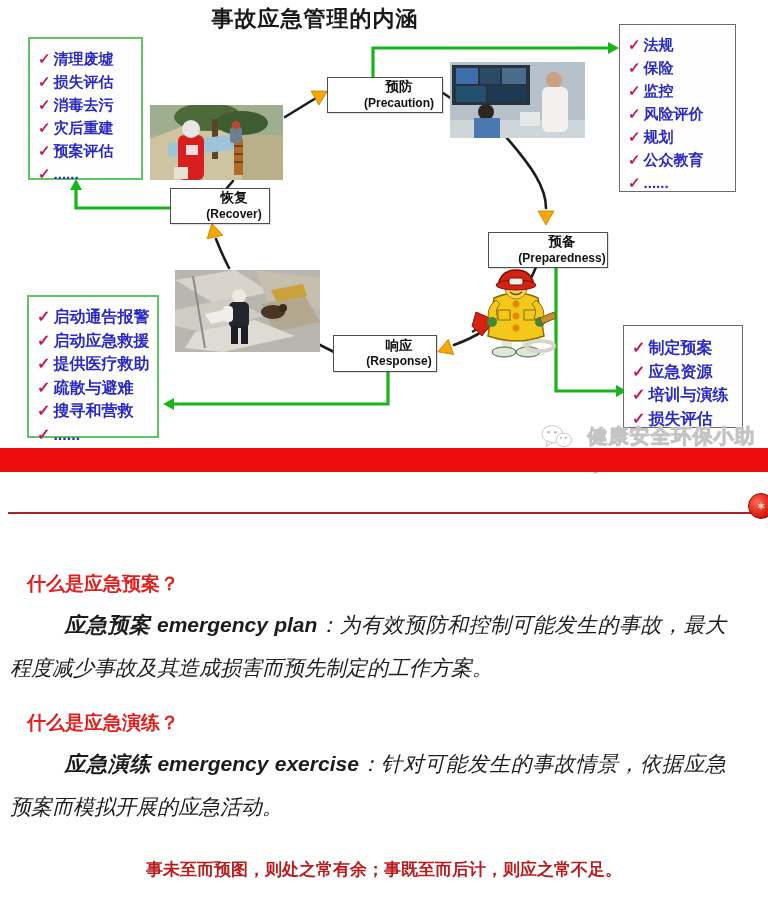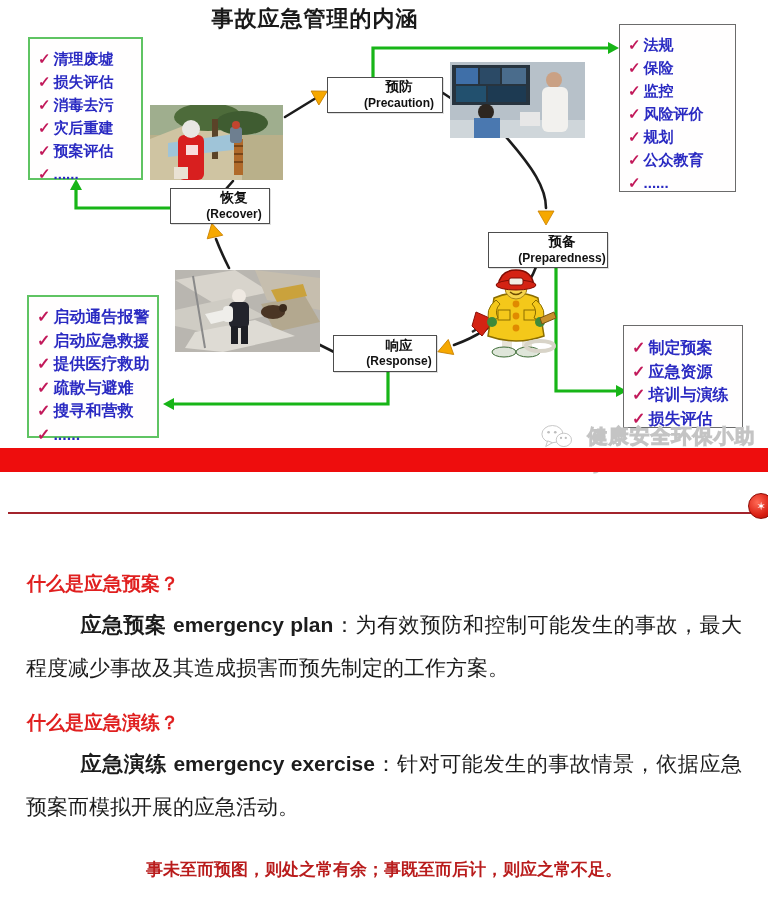--- a/index.html
+++ b/index.html
@@ -41,23 +41,23 @@
           text-align:center;}
 
   
   .watermark{left:540px;top:423px;display:flex;gap:15px;}
   .wm-text{font-size:20px;font-weight:bold;color:rgba(255,255,255,.92);
            -webkit-text-stroke:1px #c4c4c4;letter-spacing:1px;}
 
   
   .qhead{left:27px;font-size:19px;font-weight:bold;color:#e01f1f;
          font-family:"Liberation Sans",sans-serif;}
-  .para{left:26px;width:716px;font-family:"Liberation Serif",serif;
+  .para{left:10px;width:716px;font-family:"Liberation Serif",serif;
         font-size:21px;color:#1c1c1c;line-height:2.05;text-indent:2.6em;
-        text-align:justify;}
+        text-align:justify;font-style:italic;}
   .para .lead{font-weight:bold;}
   .para .en{font-family:"Liberation Sans",sans-serif;font-weight:bold;}
   .quote{left:0;top:858px;width:768px;text-align:center;font-size:17px;
          font-weight:bold;color:#b91c1c;}
 </style>
 </head>
 <body>
 
 <div id="page">
 

